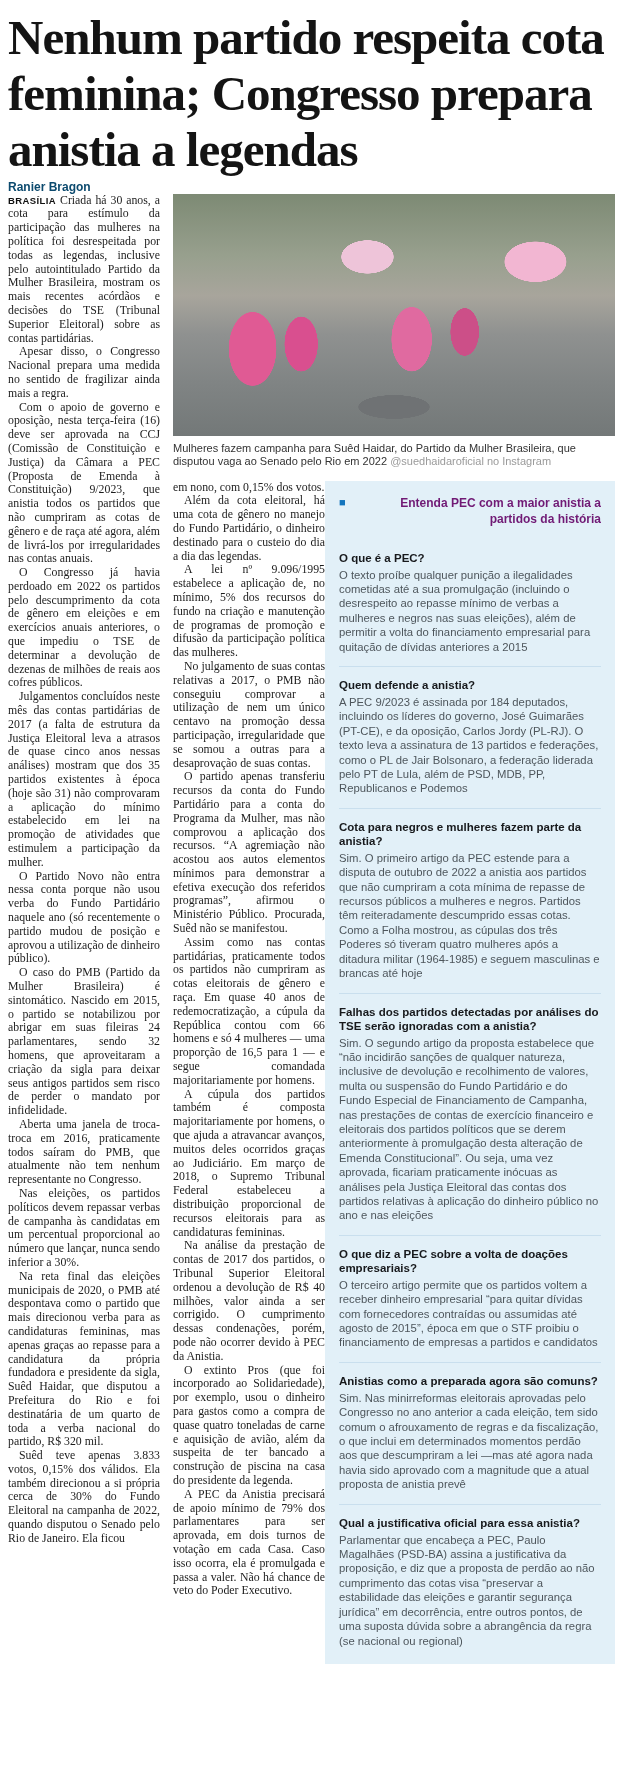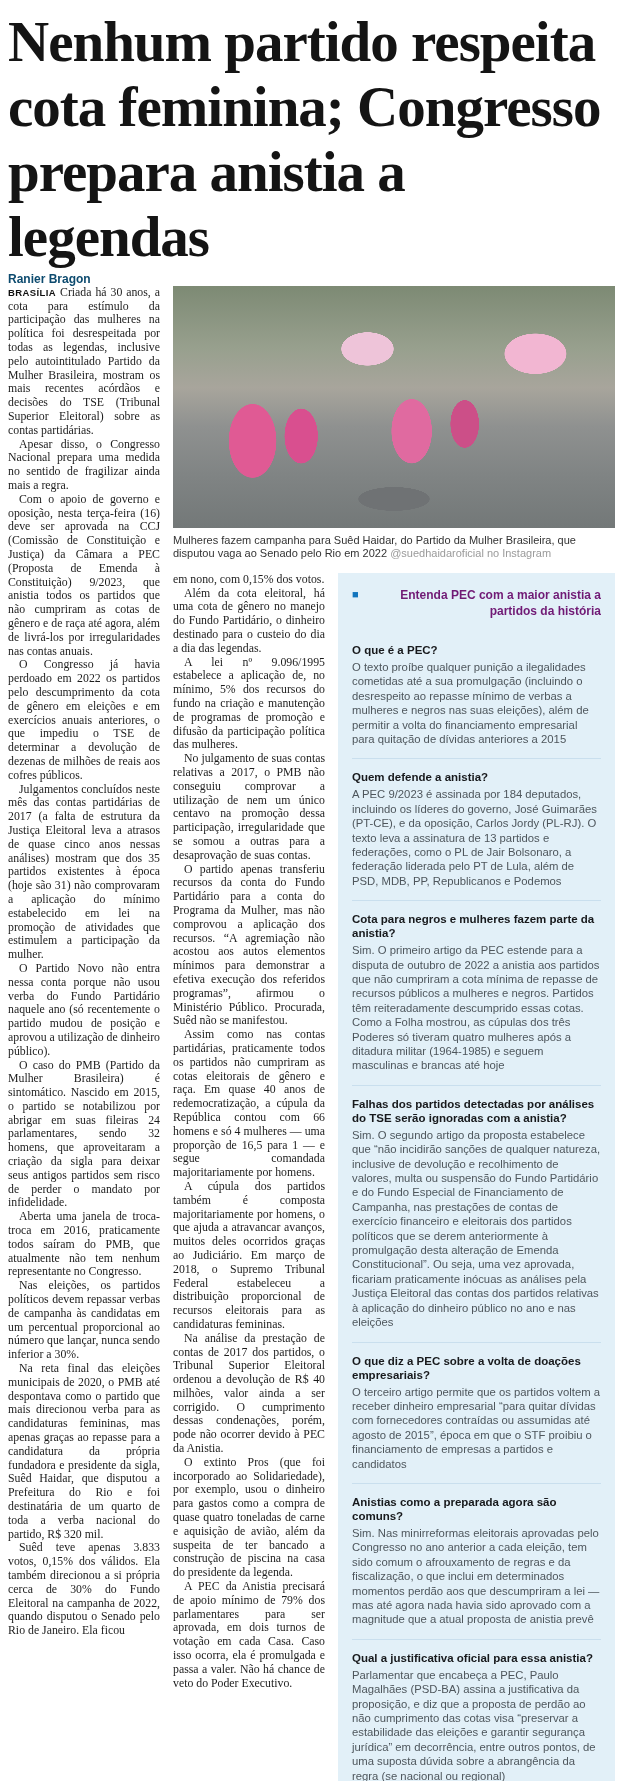--- a/index.html
+++ b/index.html
@@ -6,32 +6,32 @@
   html,body { background:#fff; }
   body {
     width:623px; height:1781px; overflow:hidden;
     font-family:"Liberation Sans", sans-serif; color:#222;
   }
   .page { width:623px; padding:10px 8px 14px; }
 
   
   .headline {
     font-family:"Liberation Serif", serif;
-    font-weight:700; font-size:57px; line-height:1.14;
+    font-weight:700; font-size:49px; line-height:1.14;
     letter-spacing:-1px; color:#141414;
   }
   .subheadline {
     margin-top:13px; font-size:17px; line-height:1.25;
     font-weight:600; color:#4d4d4d;
   }
   .byline { margin-top:2px; font-size:12px; font-weight:700; color:#0c4a6e; }
 
   
   .content { display:grid; grid-template-columns:152px 1fr; column-gap:13px; }
-  .sub     { display:grid; grid-template-columns:152px 1fr; column-gap:13px; }
+  .sub     { display:grid; grid-template-columns:152px 1fr; }
 
   .para {
     font-family:"Liberation Serif", serif;
     font-size:11.8px; line-height:13.8px; color:#1c1c1c;
     text-align:justify; hyphens:auto; text-indent:11px;
   }
   .para.lead, .para.cont { text-indent:0; }
   .dateline {
     font-family:"Liberation Sans", sans-serif;
     font-weight:700; font-size:9.5px; letter-spacing:.4px; color:#111;

